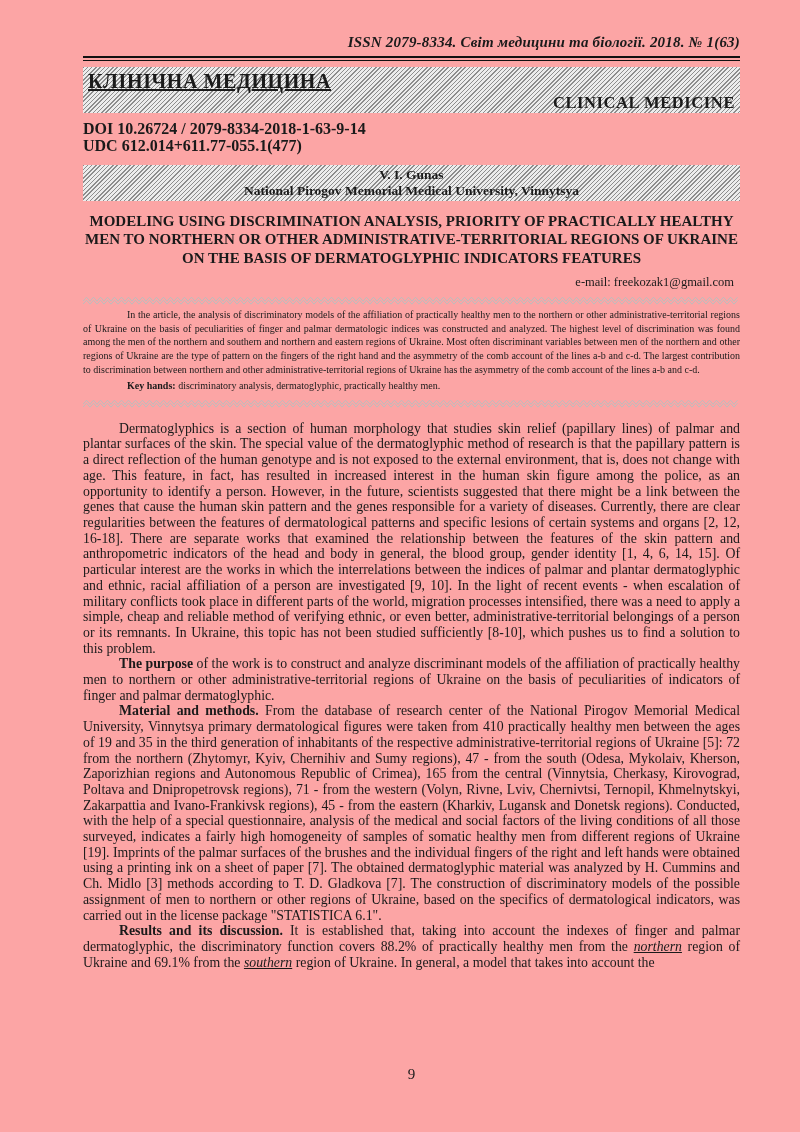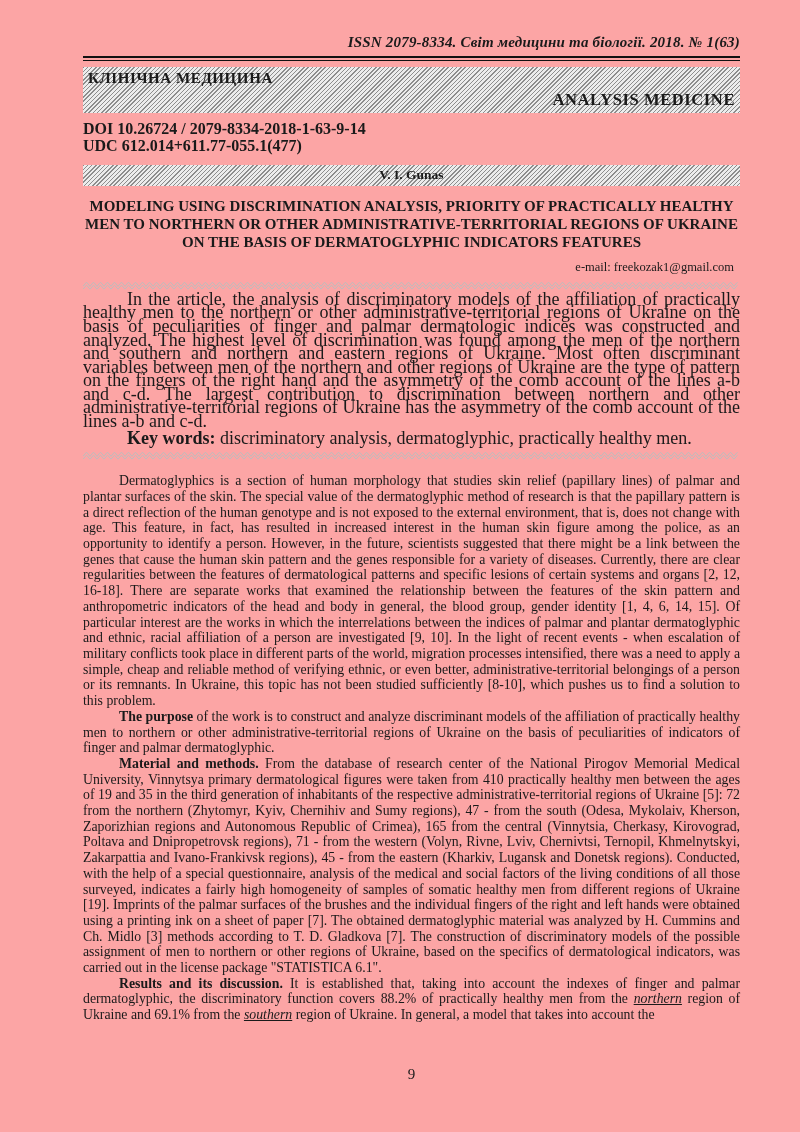--- a/index.html
+++ b/index.html
@@ -13,35 +13,35 @@
     text-align:right; padding-bottom:5px; letter-spacing:0.2px;
   }
   .rule { border-top:2px solid #111; border-bottom:1px solid #111; height:2px; }
   .hatch {
     background:repeating-linear-gradient(135deg, #8d8d8d 0px, #8d8d8d 1px, #ececec 1px, #ececec 3px);
   }
   .section-band {
     margin-top:6px; height:46px; box-sizing:border-box; padding:3px 5px;
     display:flex; flex-direction:column; justify-content:space-between;
   }
-  .sec-uk { font-size:15px; font-weight:bold; letter-spacing:0.6px; }
+  .sec-uk { font-size:20px; font-weight:bold; letter-spacing:0.6px;text-decoration:underline; }
   .sec-en { font-size:16.5px; font-weight:bold; text-align:right; letter-spacing:0.6px; }
   .doi-block { margin-top:8px; font-weight:bold; font-size:16px; line-height:16.5px; }
   .author-band {
     margin-top:11px; text-align:center; font-weight:bold;
     font-size:13.5px; line-height:15.5px; padding:2px 0 3px 0;
   }
   .title {
     margin:11px 0 0 0; font-size:15px; line-height:18.4px;
     text-align:center; font-weight:bold;
   }
   .email { margin-top:8px; font-size:12.5px; text-align:right; padding-right:6px; }
   svg.zigzag { display:block; margin-top:6px; width:657px; height:9px; }
   .abstract {
-    margin:3px 0 0 0; font-size:18px; line-height:13.6px;
+    margin:3px 0 0 0; font-size:10px; line-height:13.6px;
     text-align:justify; text-indent:44px;
   }
   .body-p {
     margin:0; font-size:13.8px; line-height:15.7px;
     text-align:justify; text-indent:36px;
   }
   .body-p.first { margin-top:13px; }
   .em-u { font-style:italic; text-decoration:underline; }
   .page-number {
     position:absolute; top:1066px; left:83px; width:657px;
@@ -52,43 +52,44 @@
 </head>
 <body>
 
 <div class="page">
 
   <div class="journal-line">ISSN 2079-8334. Світ медицини та біології. 2018. № 1(63)</div>
   <div class="rule"></div>
 
   <div class="section-band hatch">
     <div class="sec-uk">КЛІНІЧНА МЕДИЦИНА</div>
-    <div class="sec-en">ANALYSIS MEDICINE</div>
+    <div class="sec-en">CLINICAL MEDICINE</div>
   </div>
 
   <div class="doi-block">
     <div>DOI 10.26724 / 2079-8334-2018-1-63-9-14</div>
     <div>UDC 612.014+611.77-055.1(477)</div>
   </div>
 
   <div class="author-band hatch">
     <div>V. I. Gunas</div>
+    <div>National Pirogov Memorial Medical University, Vinnytsya</div>
   </div>
 
   <h1 class="title">MODELING USING DISCRIMINATION ANALYSIS, PRIORITY OF PRACTICALLY HEALTHY MEN TO NORTHERN OR OTHER ADMINISTRATIVE-TERRITORIAL REGIONS OF UKRAINE ON THE BASIS OF DERMATOGLYPHIC INDICATORS FEATURES</h1>
 
   <div class="email">e-mail: freekozak1@gmail.com</div>
 
   <svg class="zigzag" viewBox="0 0 657 9">
       <polyline points="0.0,5.2 3.5,1.2 7.0,5.2 10.5,1.2 14.0,5.2 17.5,1.2 21.0,5.2 24.5,1.2 28.0,5.2 31.5,1.2 35.0,5.2 38.5,1.2 42.0,5.2 45.5,1.2 49.0,5.2 52.5,1.2 56.0,5.2 59.5,1.2 63.0,5.2 66.5,1.2 70.0,5.2 73.5,1.2 77.0,5.2 80.5,1.2 84.0,5.2 87.5,1.2 91.0,5.2 94.5,1.2 98.0,5.2 101.5,1.2 105.0,5.2 108.5,1.2 112.0,5.2 115.5,1.2 119.0,5.2 122.5,1.2 126.0,5.2 129.5,1.2 133.0,5.2 136.5,1.2 140.0,5.2 143.5,1.2 147.0,5.2 150.5,1.2 154.0,5.2 157.5,1.2 161.0,5.2 164.5,1.2 168.0,5.2 171.5,1.2 175.0,5.2 178.5,1.2 182.0,5.2 185.5,1.2 189.0,5.2 192.5,1.2 196.0,5.2 199.5,1.2 203.0,5.2 206.5,1.2 210.0,5.2 213.5,1.2 217.0,5.2 220.5,1.2 224.0,5.2 227.5,1.2 231.0,5.2 234.5,1.2 238.0,5.2 241.5,1.2 245.0,5.2 248.5,1.2 252.0,5.2 255.5,1.2 259.0,5.2 262.5,1.2 266.0,5.2 269.5,1.2 273.0,5.2 276.5,1.2 280.0,5.2 283.5,1.2 287.0,5.2 290.5,1.2 294.0,5.2 297.5,1.2 301.0,5.2 304.5,1.2 308.0,5.2 311.5,1.2 315.0,5.2 318.5,1.2 322.0,5.2 325.5,1.2 329.0,5.2 332.5,1.2 336.0,5.2 339.5,1.2 343.0,5.2 346.5,1.2 350.0,5.2 353.5,1.2 357.0,5.2 360.5,1.2 364.0,5.2 367.5,1.2 371.0,5.2 374.5,1.2 378.0,5.2 381.5,1.2 385.0,5.2 388.5,1.2 392.0,5.2 395.5,1.2 399.0,5.2 402.5,1.2 406.0,5.2 409.5,1.2 413.0,5.2 416.5,1.2 420.0,5.2 423.5,1.2 427.0,5.2 430.5,1.2 434.0,5.2 437.5,1.2 441.0,5.2 444.5,1.2 448.0,5.2 451.5,1.2 455.0,5.2 458.5,1.2 462.0,5.2 465.5,1.2 469.0,5.2 472.5,1.2 476.0,5.2 479.5,1.2 483.0,5.2 486.5,1.2 490.0,5.2 493.5,1.2 497.0,5.2 500.5,1.2 504.0,5.2 507.5,1.2 511.0,5.2 514.5,1.2 518.0,5.2 521.5,1.2 525.0,5.2 528.5,1.2 532.0,5.2 535.5,1.2 539.0,5.2 542.5,1.2 546.0,5.2 549.5,1.2 553.0,5.2 556.5,1.2 560.0,5.2 563.5,1.2 567.0,5.2 570.5,1.2 574.0,5.2 577.5,1.2 581.0,5.2 584.5,1.2 588.0,5.2 591.5,1.2 595.0,5.2 598.5,1.2 602.0,5.2 605.5,1.2 609.0,5.2 612.5,1.2 616.0,5.2 619.5,1.2 623.0,5.2 626.5,1.2 630.0,5.2 633.5,1.2 637.0,5.2 640.5,1.2 644.0,5.2 647.5,1.2 651.0,5.2 654.5,1.2" fill="none" stroke="#bdbdbd" stroke-width="1"></polyline>
       <polyline points="0.0,8.2 3.5,4.2 7.0,8.2 10.5,4.2 14.0,8.2 17.5,4.2 21.0,8.2 24.5,4.2 28.0,8.2 31.5,4.2 35.0,8.2 38.5,4.2 42.0,8.2 45.5,4.2 49.0,8.2 52.5,4.2 56.0,8.2 59.5,4.2 63.0,8.2 66.5,4.2 70.0,8.2 73.5,4.2 77.0,8.2 80.5,4.2 84.0,8.2 87.5,4.2 91.0,8.2 94.5,4.2 98.0,8.2 101.5,4.2 105.0,8.2 108.5,4.2 112.0,8.2 115.5,4.2 119.0,8.2 122.5,4.2 126.0,8.2 129.5,4.2 133.0,8.2 136.5,4.2 140.0,8.2 143.5,4.2 147.0,8.2 150.5,4.2 154.0,8.2 157.5,4.2 161.0,8.2 164.5,4.2 168.0,8.2 171.5,4.2 175.0,8.2 178.5,4.2 182.0,8.2 185.5,4.2 189.0,8.2 192.5,4.2 196.0,8.2 199.5,4.2 203.0,8.2 206.5,4.2 210.0,8.2 213.5,4.2 217.0,8.2 220.5,4.2 224.0,8.2 227.5,4.2 231.0,8.2 234.5,4.2 238.0,8.2 241.5,4.2 245.0,8.2 248.5,4.2 252.0,8.2 255.5,4.2 259.0,8.2 262.5,4.2 266.0,8.2 269.5,4.2 273.0,8.2 276.5,4.2 280.0,8.2 283.5,4.2 287.0,8.2 290.5,4.2 294.0,8.2 297.5,4.2 301.0,8.2 304.5,4.2 308.0,8.2 311.5,4.2 315.0,8.2 318.5,4.2 322.0,8.2 325.5,4.2 329.0,8.2 332.5,4.2 336.0,8.2 339.5,4.2 343.0,8.2 346.5,4.2 350.0,8.2 353.5,4.2 357.0,8.2 360.5,4.2 364.0,8.2 367.5,4.2 371.0,8.2 374.5,4.2 378.0,8.2 381.5,4.2 385.0,8.2 388.5,4.2 392.0,8.2 395.5,4.2 399.0,8.2 402.5,4.2 406.0,8.2 409.5,4.2 413.0,8.2 416.5,4.2 420.0,8.2 423.5,4.2 427.0,8.2 430.5,4.2 434.0,8.2 437.5,4.2 441.0,8.2 444.5,4.2 448.0,8.2 451.5,4.2 455.0,8.2 458.5,4.2 462.0,8.2 465.5,4.2 469.0,8.2 472.5,4.2 476.0,8.2 479.5,4.2 483.0,8.2 486.5,4.2 490.0,8.2 493.5,4.2 497.0,8.2 500.5,4.2 504.0,8.2 507.5,4.2 511.0,8.2 514.5,4.2 518.0,8.2 521.5,4.2 525.0,8.2 528.5,4.2 532.0,8.2 535.5,4.2 539.0,8.2 542.5,4.2 546.0,8.2 549.5,4.2 553.0,8.2 556.5,4.2 560.0,8.2 563.5,4.2 567.0,8.2 570.5,4.2 574.0,8.2 577.5,4.2 581.0,8.2 584.5,4.2 588.0,8.2 591.5,4.2 595.0,8.2 598.5,4.2 602.0,8.2 605.5,4.2 609.0,8.2 612.5,4.2 616.0,8.2 619.5,4.2 623.0,8.2 626.5,4.2 630.0,8.2 633.5,4.2 637.0,8.2 640.5,4.2 644.0,8.2 647.5,4.2 651.0,8.2 654.5,4.2" fill="none" stroke="#bdbdbd" stroke-width="1"></polyline>
     </svg>
 
   <p class="abstract"><span>In the article, the analysis of discriminatory models of the affiliation of practically healthy men to the northern or other administrative-territorial regions of Ukraine on the basis of peculiarities of finger and palmar dermatologic indices was constructed and analyzed. The highest level of discrimination was found among the men of the northern and southern and northern and eastern regions of Ukraine. Most often discriminant variables between men of the northern and other regions of Ukraine are the type of pattern on the fingers of the right hand and the asymmetry of the comb account of the lines a-b and c-d. The largest contribution to discrimination between northern and other administrative-territorial regions of Ukraine has the asymmetry of the comb account of the lines a-b and c-d.</span></p>
-  <p class="abstract"><b class="lead">Key words:</b><span> discriminatory analysis, dermatoglyphic, practically healthy men.</span></p>
+  <p class="abstract"><b class="lead">Key hands:</b><span> discriminatory analysis, dermatoglyphic, practically healthy men.</span></p>
 
   <svg class="zigzag" viewBox="0 0 657 9">
       <polyline points="0.0,5.2 3.5,1.2 7.0,5.2 10.5,1.2 14.0,5.2 17.5,1.2 21.0,5.2 24.5,1.2 28.0,5.2 31.5,1.2 35.0,5.2 38.5,1.2 42.0,5.2 45.5,1.2 49.0,5.2 52.5,1.2 56.0,5.2 59.5,1.2 63.0,5.2 66.5,1.2 70.0,5.2 73.5,1.2 77.0,5.2 80.5,1.2 84.0,5.2 87.5,1.2 91.0,5.2 94.5,1.2 98.0,5.2 101.5,1.2 105.0,5.2 108.5,1.2 112.0,5.2 115.5,1.2 119.0,5.2 122.5,1.2 126.0,5.2 129.5,1.2 133.0,5.2 136.5,1.2 140.0,5.2 143.5,1.2 147.0,5.2 150.5,1.2 154.0,5.2 157.5,1.2 161.0,5.2 164.5,1.2 168.0,5.2 171.5,1.2 175.0,5.2 178.5,1.2 182.0,5.2 185.5,1.2 189.0,5.2 192.5,1.2 196.0,5.2 199.5,1.2 203.0,5.2 206.5,1.2 210.0,5.2 213.5,1.2 217.0,5.2 220.5,1.2 224.0,5.2 227.5,1.2 231.0,5.2 234.5,1.2 238.0,5.2 241.5,1.2 245.0,5.2 248.5,1.2 252.0,5.2 255.5,1.2 259.0,5.2 262.5,1.2 266.0,5.2 269.5,1.2 273.0,5.2 276.5,1.2 280.0,5.2 283.5,1.2 287.0,5.2 290.5,1.2 294.0,5.2 297.5,1.2 301.0,5.2 304.5,1.2 308.0,5.2 311.5,1.2 315.0,5.2 318.5,1.2 322.0,5.2 325.5,1.2 329.0,5.2 332.5,1.2 336.0,5.2 339.5,1.2 343.0,5.2 346.5,1.2 350.0,5.2 353.5,1.2 357.0,5.2 360.5,1.2 364.0,5.2 367.5,1.2 371.0,5.2 374.5,1.2 378.0,5.2 381.5,1.2 385.0,5.2 388.5,1.2 392.0,5.2 395.5,1.2 399.0,5.2 402.5,1.2 406.0,5.2 409.5,1.2 413.0,5.2 416.5,1.2 420.0,5.2 423.5,1.2 427.0,5.2 430.5,1.2 434.0,5.2 437.5,1.2 441.0,5.2 444.5,1.2 448.0,5.2 451.5,1.2 455.0,5.2 458.5,1.2 462.0,5.2 465.5,1.2 469.0,5.2 472.5,1.2 476.0,5.2 479.5,1.2 483.0,5.2 486.5,1.2 490.0,5.2 493.5,1.2 497.0,5.2 500.5,1.2 504.0,5.2 507.5,1.2 511.0,5.2 514.5,1.2 518.0,5.2 521.5,1.2 525.0,5.2 528.5,1.2 532.0,5.2 535.5,1.2 539.0,5.2 542.5,1.2 546.0,5.2 549.5,1.2 553.0,5.2 556.5,1.2 560.0,5.2 563.5,1.2 567.0,5.2 570.5,1.2 574.0,5.2 577.5,1.2 581.0,5.2 584.5,1.2 588.0,5.2 591.5,1.2 595.0,5.2 598.5,1.2 602.0,5.2 605.5,1.2 609.0,5.2 612.5,1.2 616.0,5.2 619.5,1.2 623.0,5.2 626.5,1.2 630.0,5.2 633.5,1.2 637.0,5.2 640.5,1.2 644.0,5.2 647.5,1.2 651.0,5.2 654.5,1.2" fill="none" stroke="#bdbdbd" stroke-width="1"></polyline>
       <polyline points="0.0,8.2 3.5,4.2 7.0,8.2 10.5,4.2 14.0,8.2 17.5,4.2 21.0,8.2 24.5,4.2 28.0,8.2 31.5,4.2 35.0,8.2 38.5,4.2 42.0,8.2 45.5,4.2 49.0,8.2 52.5,4.2 56.0,8.2 59.5,4.2 63.0,8.2 66.5,4.2 70.0,8.2 73.5,4.2 77.0,8.2 80.5,4.2 84.0,8.2 87.5,4.2 91.0,8.2 94.5,4.2 98.0,8.2 101.5,4.2 105.0,8.2 108.5,4.2 112.0,8.2 115.5,4.2 119.0,8.2 122.5,4.2 126.0,8.2 129.5,4.2 133.0,8.2 136.5,4.2 140.0,8.2 143.5,4.2 147.0,8.2 150.5,4.2 154.0,8.2 157.5,4.2 161.0,8.2 164.5,4.2 168.0,8.2 171.5,4.2 175.0,8.2 178.5,4.2 182.0,8.2 185.5,4.2 189.0,8.2 192.5,4.2 196.0,8.2 199.5,4.2 203.0,8.2 206.5,4.2 210.0,8.2 213.5,4.2 217.0,8.2 220.5,4.2 224.0,8.2 227.5,4.2 231.0,8.2 234.5,4.2 238.0,8.2 241.5,4.2 245.0,8.2 248.5,4.2 252.0,8.2 255.5,4.2 259.0,8.2 262.5,4.2 266.0,8.2 269.5,4.2 273.0,8.2 276.5,4.2 280.0,8.2 283.5,4.2 287.0,8.2 290.5,4.2 294.0,8.2 297.5,4.2 301.0,8.2 304.5,4.2 308.0,8.2 311.5,4.2 315.0,8.2 318.5,4.2 322.0,8.2 325.5,4.2 329.0,8.2 332.5,4.2 336.0,8.2 339.5,4.2 343.0,8.2 346.5,4.2 350.0,8.2 353.5,4.2 357.0,8.2 360.5,4.2 364.0,8.2 367.5,4.2 371.0,8.2 374.5,4.2 378.0,8.2 381.5,4.2 385.0,8.2 388.5,4.2 392.0,8.2 395.5,4.2 399.0,8.2 402.5,4.2 406.0,8.2 409.5,4.2 413.0,8.2 416.5,4.2 420.0,8.2 423.5,4.2 427.0,8.2 430.5,4.2 434.0,8.2 437.5,4.2 441.0,8.2 444.5,4.2 448.0,8.2 451.5,4.2 455.0,8.2 458.5,4.2 462.0,8.2 465.5,4.2 469.0,8.2 472.5,4.2 476.0,8.2 479.5,4.2 483.0,8.2 486.5,4.2 490.0,8.2 493.5,4.2 497.0,8.2 500.5,4.2 504.0,8.2 507.5,4.2 511.0,8.2 514.5,4.2 518.0,8.2 521.5,4.2 525.0,8.2 528.5,4.2 532.0,8.2 535.5,4.2 539.0,8.2 542.5,4.2 546.0,8.2 549.5,4.2 553.0,8.2 556.5,4.2 560.0,8.2 563.5,4.2 567.0,8.2 570.5,4.2 574.0,8.2 577.5,4.2 581.0,8.2 584.5,4.2 588.0,8.2 591.5,4.2 595.0,8.2 598.5,4.2 602.0,8.2 605.5,4.2 609.0,8.2 612.5,4.2 616.0,8.2 619.5,4.2 623.0,8.2 626.5,4.2 630.0,8.2 633.5,4.2 637.0,8.2 640.5,4.2 644.0,8.2 647.5,4.2 651.0,8.2 654.5,4.2" fill="none" stroke="#bdbdbd" stroke-width="1"></polyline>
     </svg>
 
   <p class="body-p first"><span>Dermatoglyphics is a section of human morphology that studies skin relief (papillary lines) of palmar and plantar surfaces of the skin. The special value of the dermatoglyphic method of research is that the papillary pattern is a direct reflection of the human genotype and is not exposed to the external environment, that is, does not change with age. This feature, in fact, has resulted in increased interest in the human skin figure among the police, as an opportunity to identify a person. However, in the future, scientists suggested that there might be a link between the genes that cause the human skin pattern and the genes responsible for a variety of diseases. Currently, there are clear regularities between the features of dermatological patterns and specific lesions of certain systems and organs [2, 12, 16-18]. There are separate works that examined the relationship between the features of the skin pattern and anthropometric indicators of the head and body in general, the blood group, gender identity [1, 4, 6, 14, 15]. Of particular interest are the works in which the interrelations between the indices of palmar and plantar dermatoglyphic and ethnic, racial affiliation of a person are investigated [9, 10]. In the light of recent events - when escalation of military conflicts took place in different parts of the world, migration processes intensified, there was a need to apply a simple, cheap and reliable method of verifying ethnic, or even better, administrative-territorial belongings of a person or its remnants. In Ukraine, this topic has not been studied sufficiently [8-10], which pushes us to find a solution to this problem.</span></p>
 
   <p class="body-p"><b class="lead">The purpose</b><span> of the work is to construct and analyze discriminant models of the affiliation of practically healthy men to northern or other administrative-territorial regions of Ukraine on the basis of peculiarities of indicators of finger and palmar dermatoglyphic.</span></p>
 

